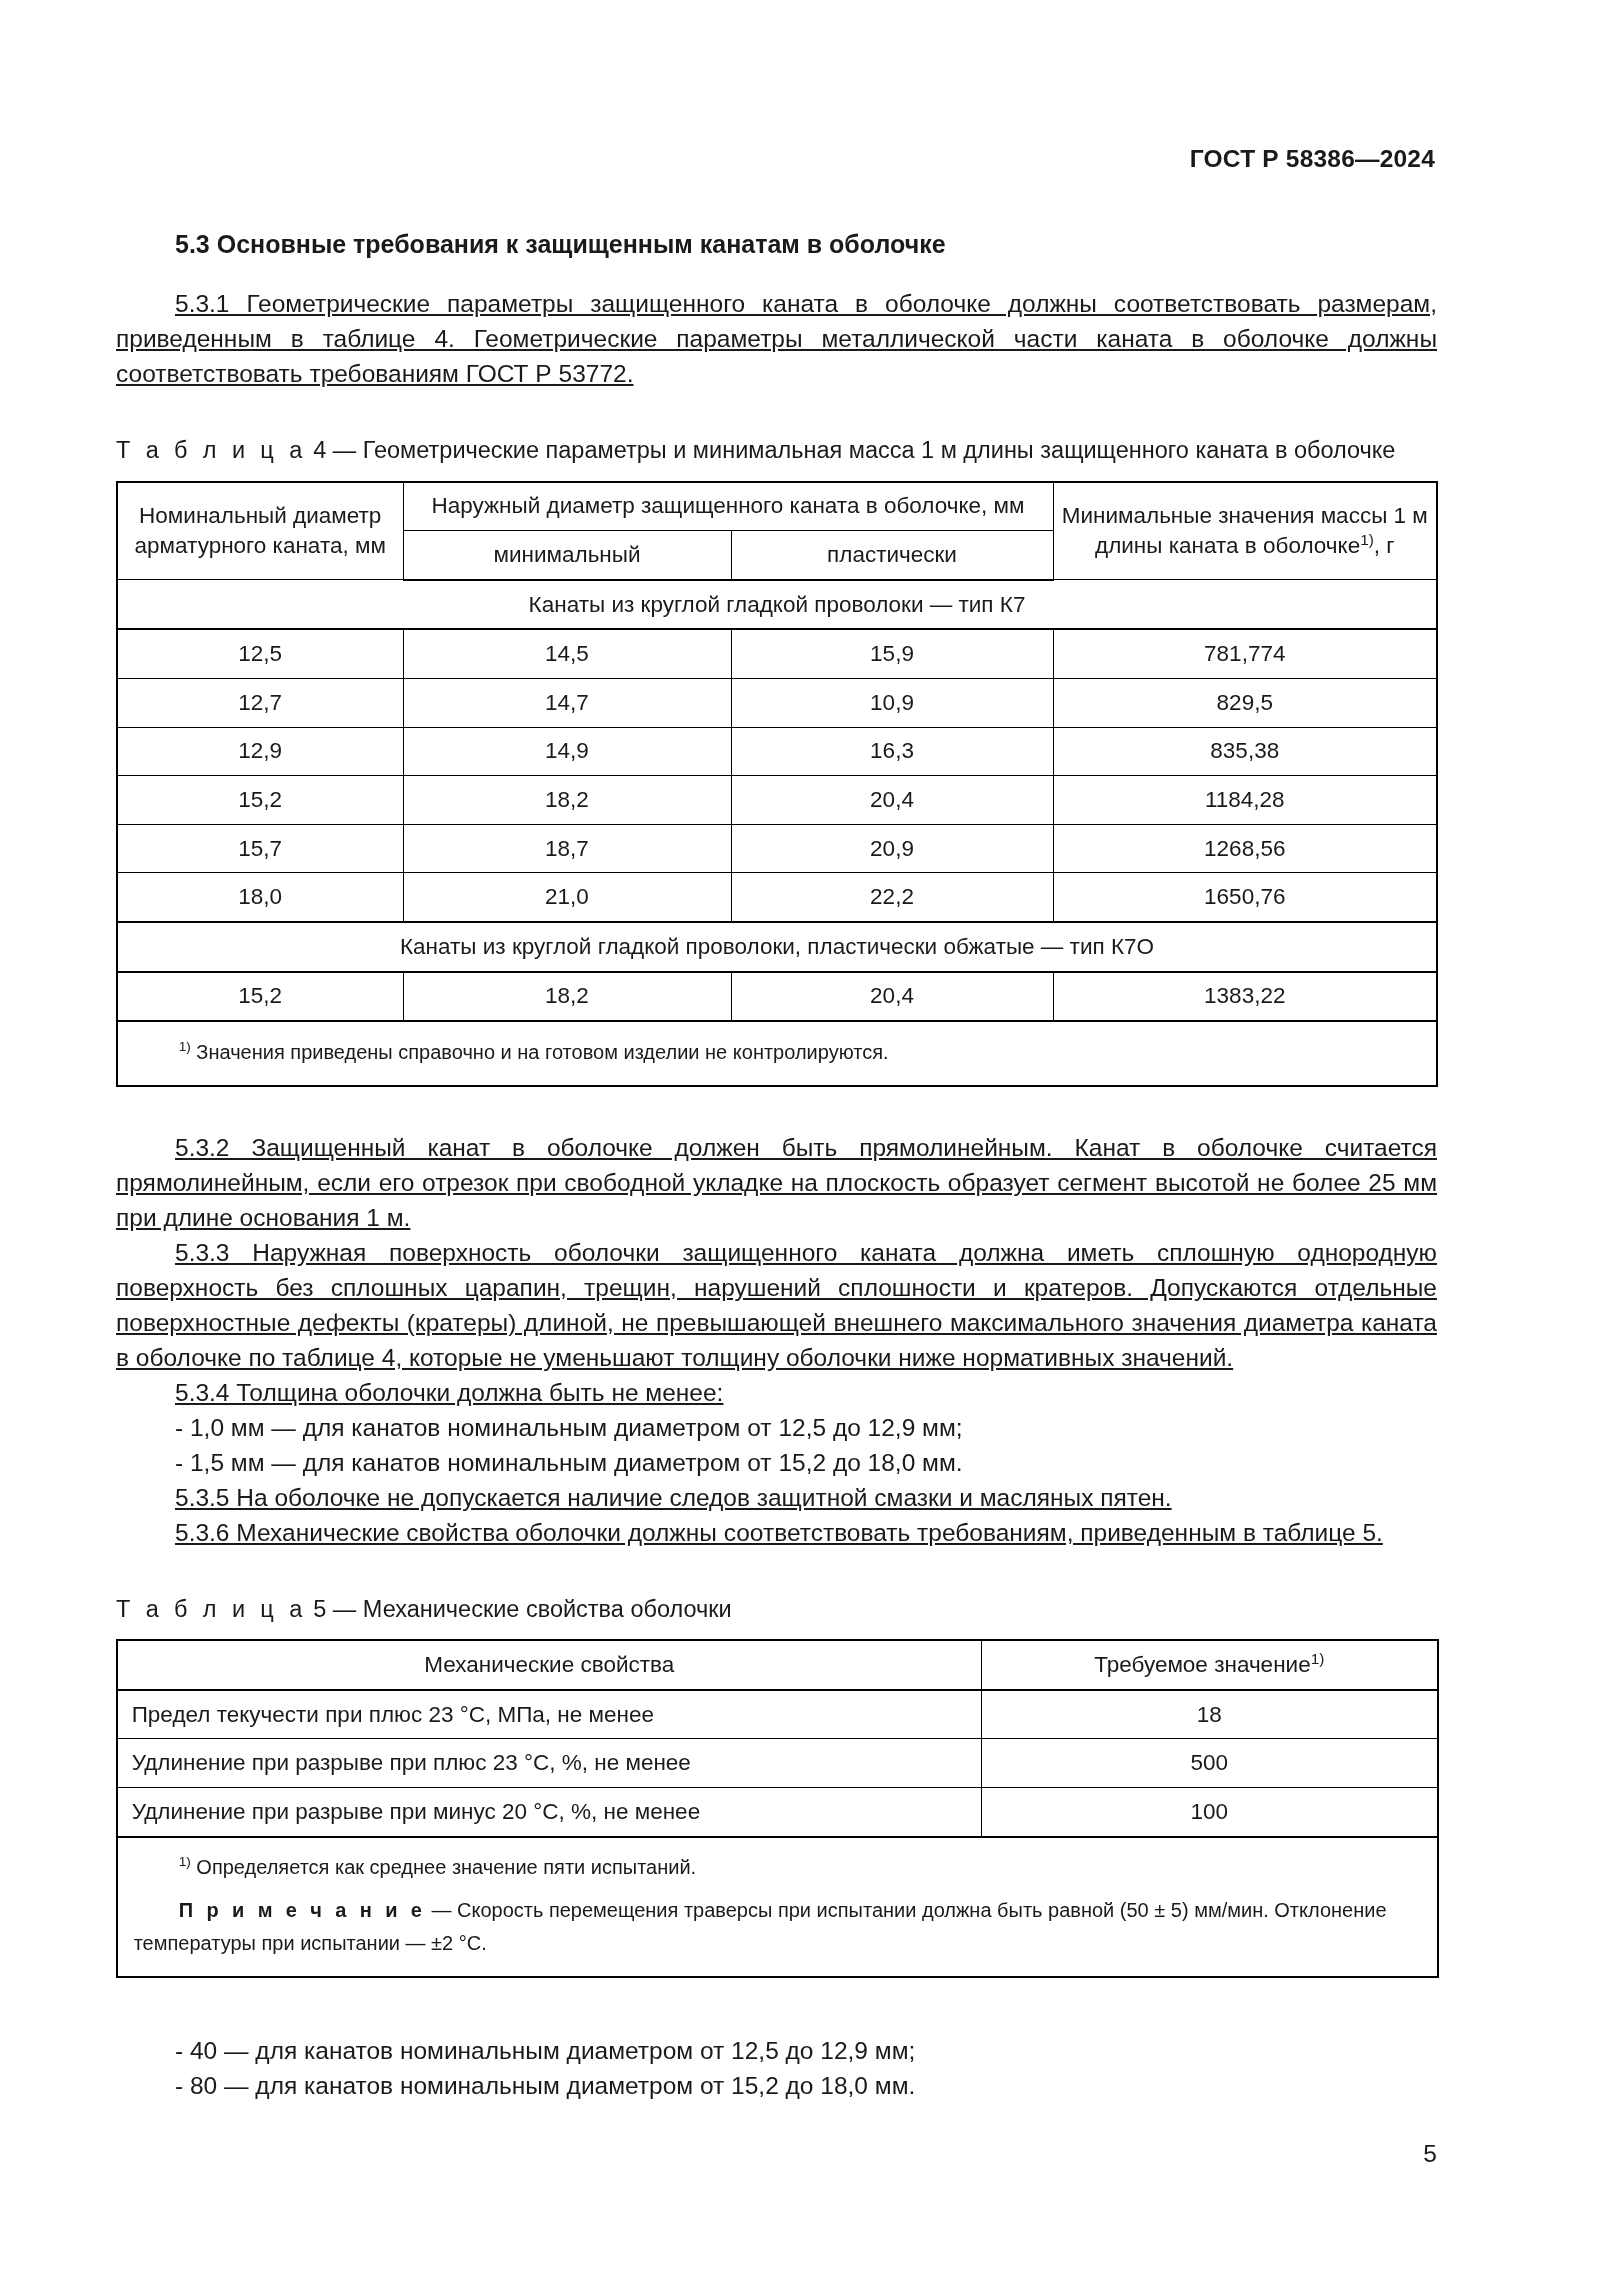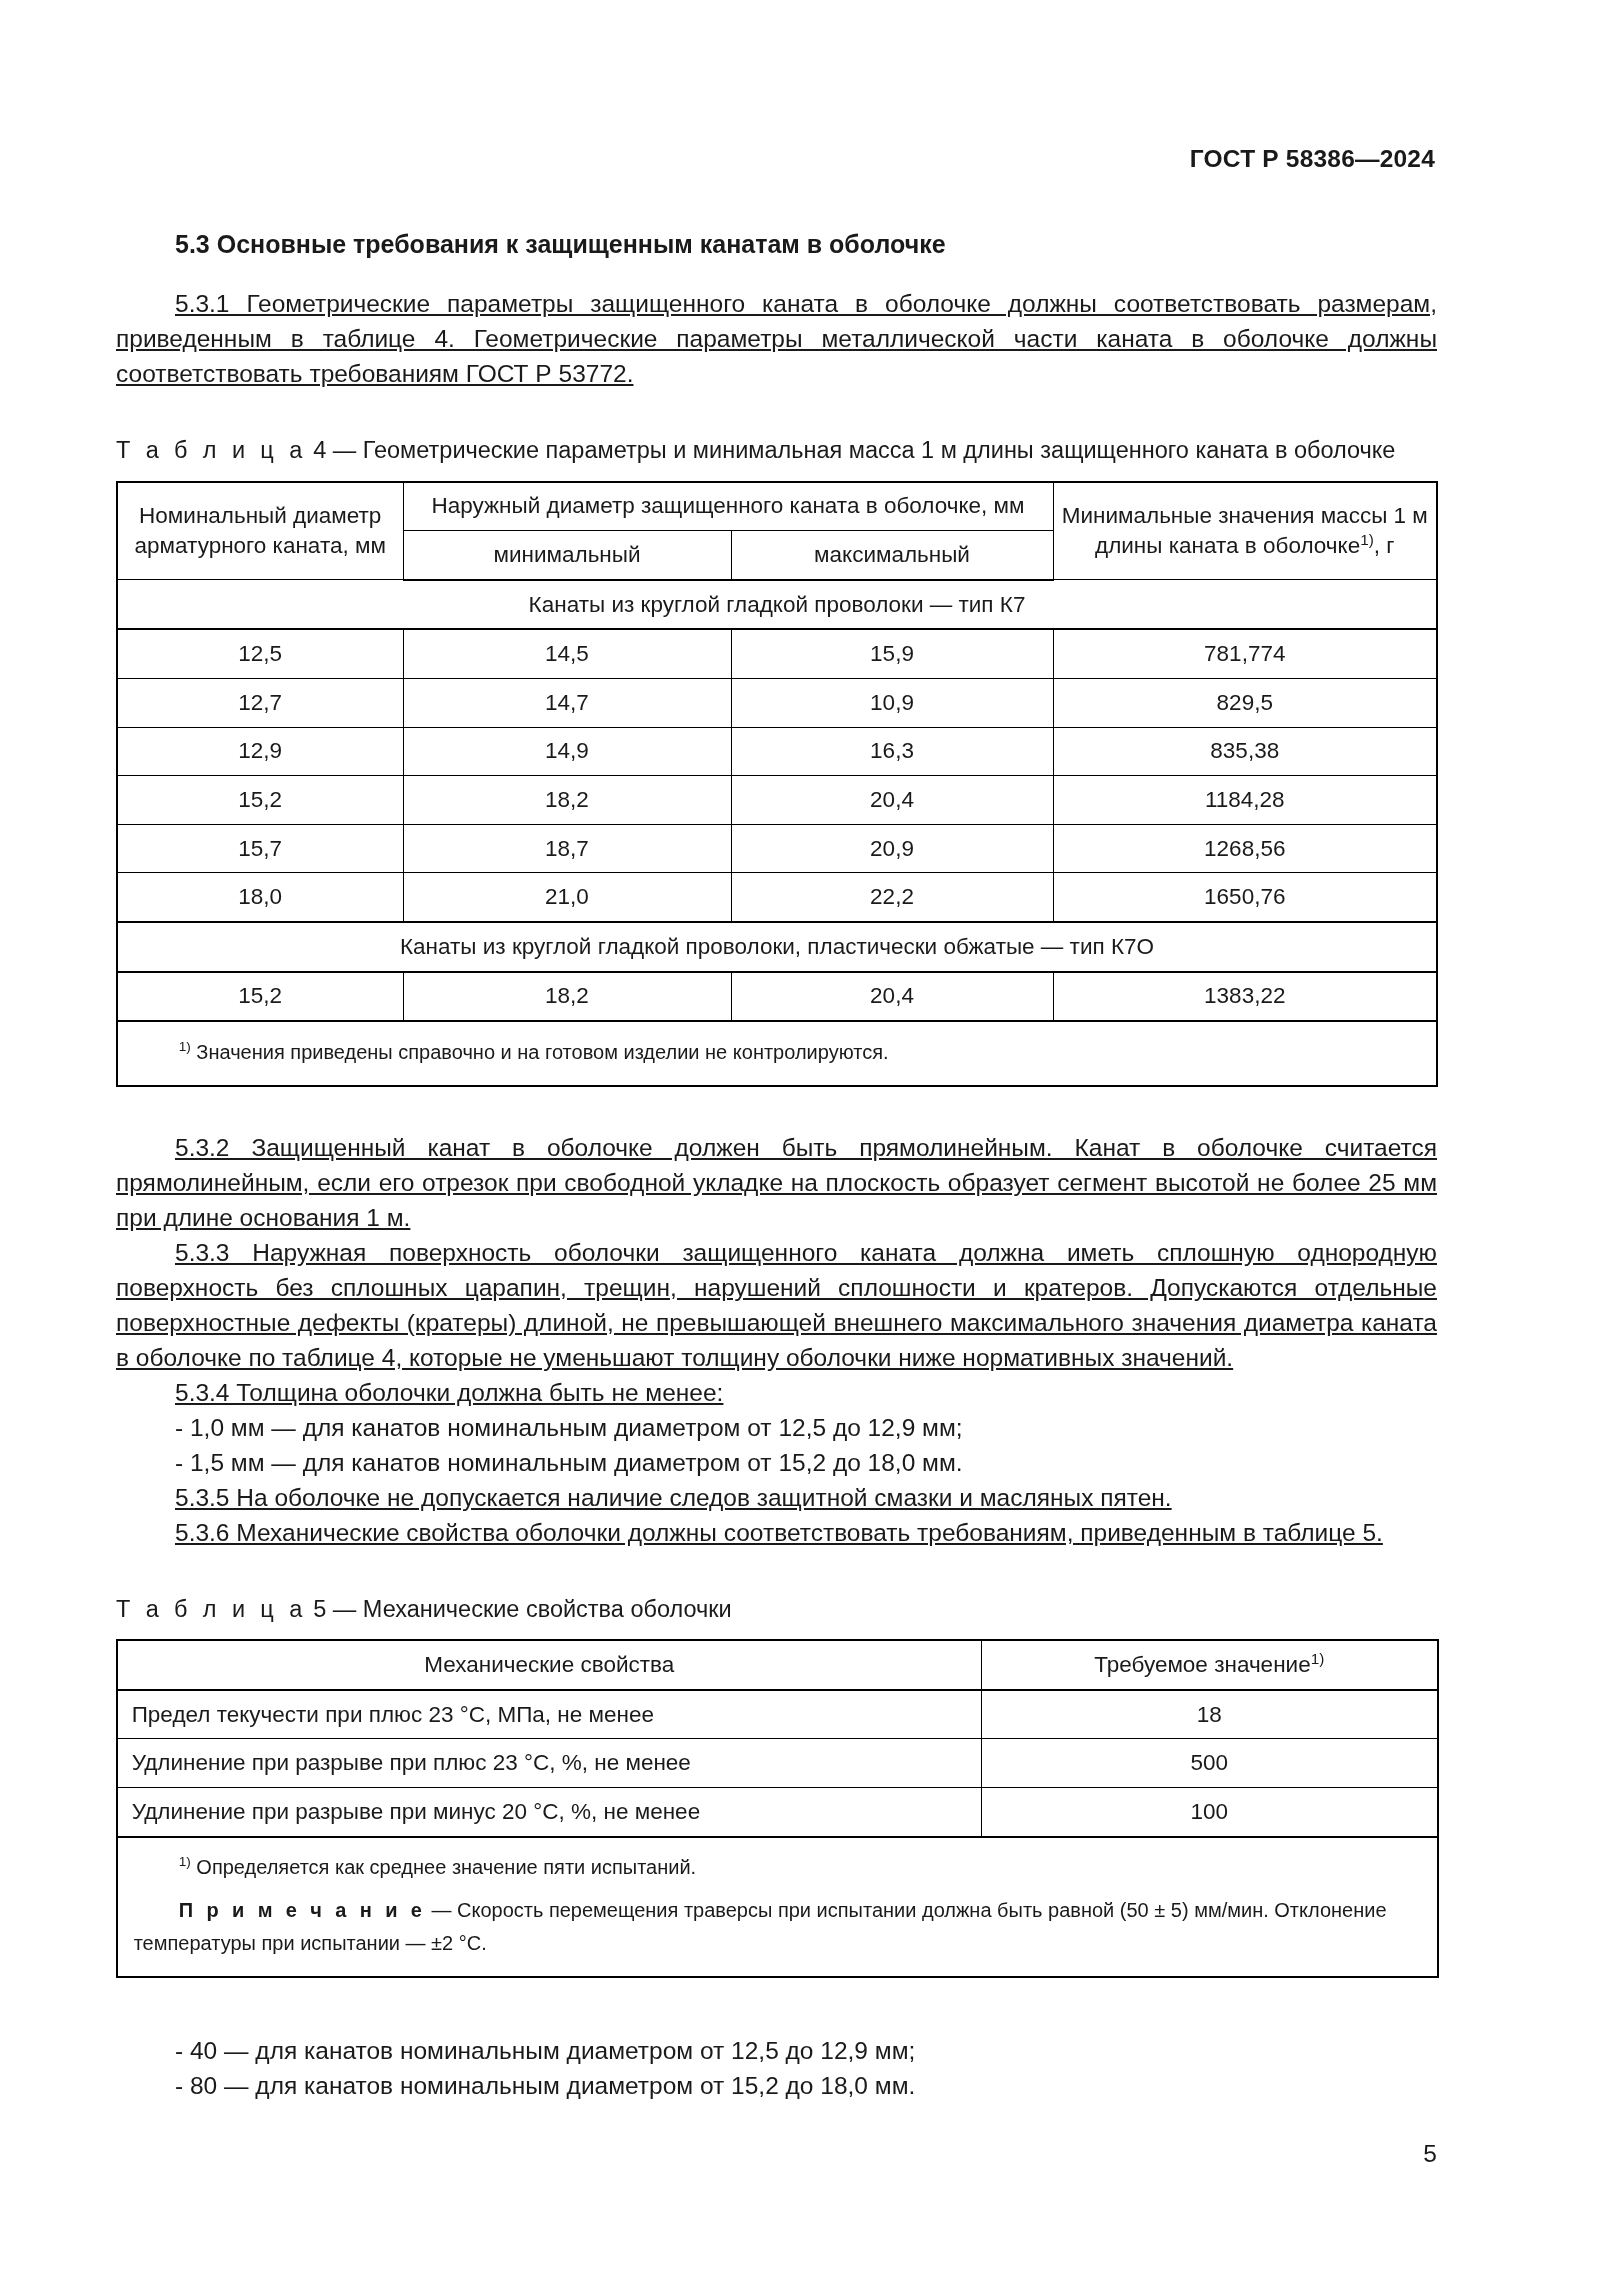--- a/index.html
+++ b/index.html
@@ -154,21 +154,21 @@
         <tr>
           <td rowspan="2" class="outer-top outer-left">Номинальный диаметр арматурного каната, мм</td>
           <td colspan="2" class="outer-top">Наружный диаметр защищенного каната в оболочке, мм</td>
           <td rowspan="2" class="outer-top outer-right">
             <span>Минимальные значения массы 1 м</span><br>
             <span>длины каната в оболочке</span><sup>1)</sup><span>, г</span>
           </td>
         </tr>
         <tr>
           <td class="thick-bot">минимальный</td>
-          <td class="thick-bot">максимальный</td>
+          <td class="thick-bot">пластически</td>
         </tr>
 
         <tr>
           <td colspan="4" class="outer-left outer-right thick-bot">Канаты из круглой гладкой проволоки — тип К7</td>
         </tr>
 
         <tr>
           <td class="outer-left">12,5</td>
           <td>14,5</td>
           <td>15,9</td>

